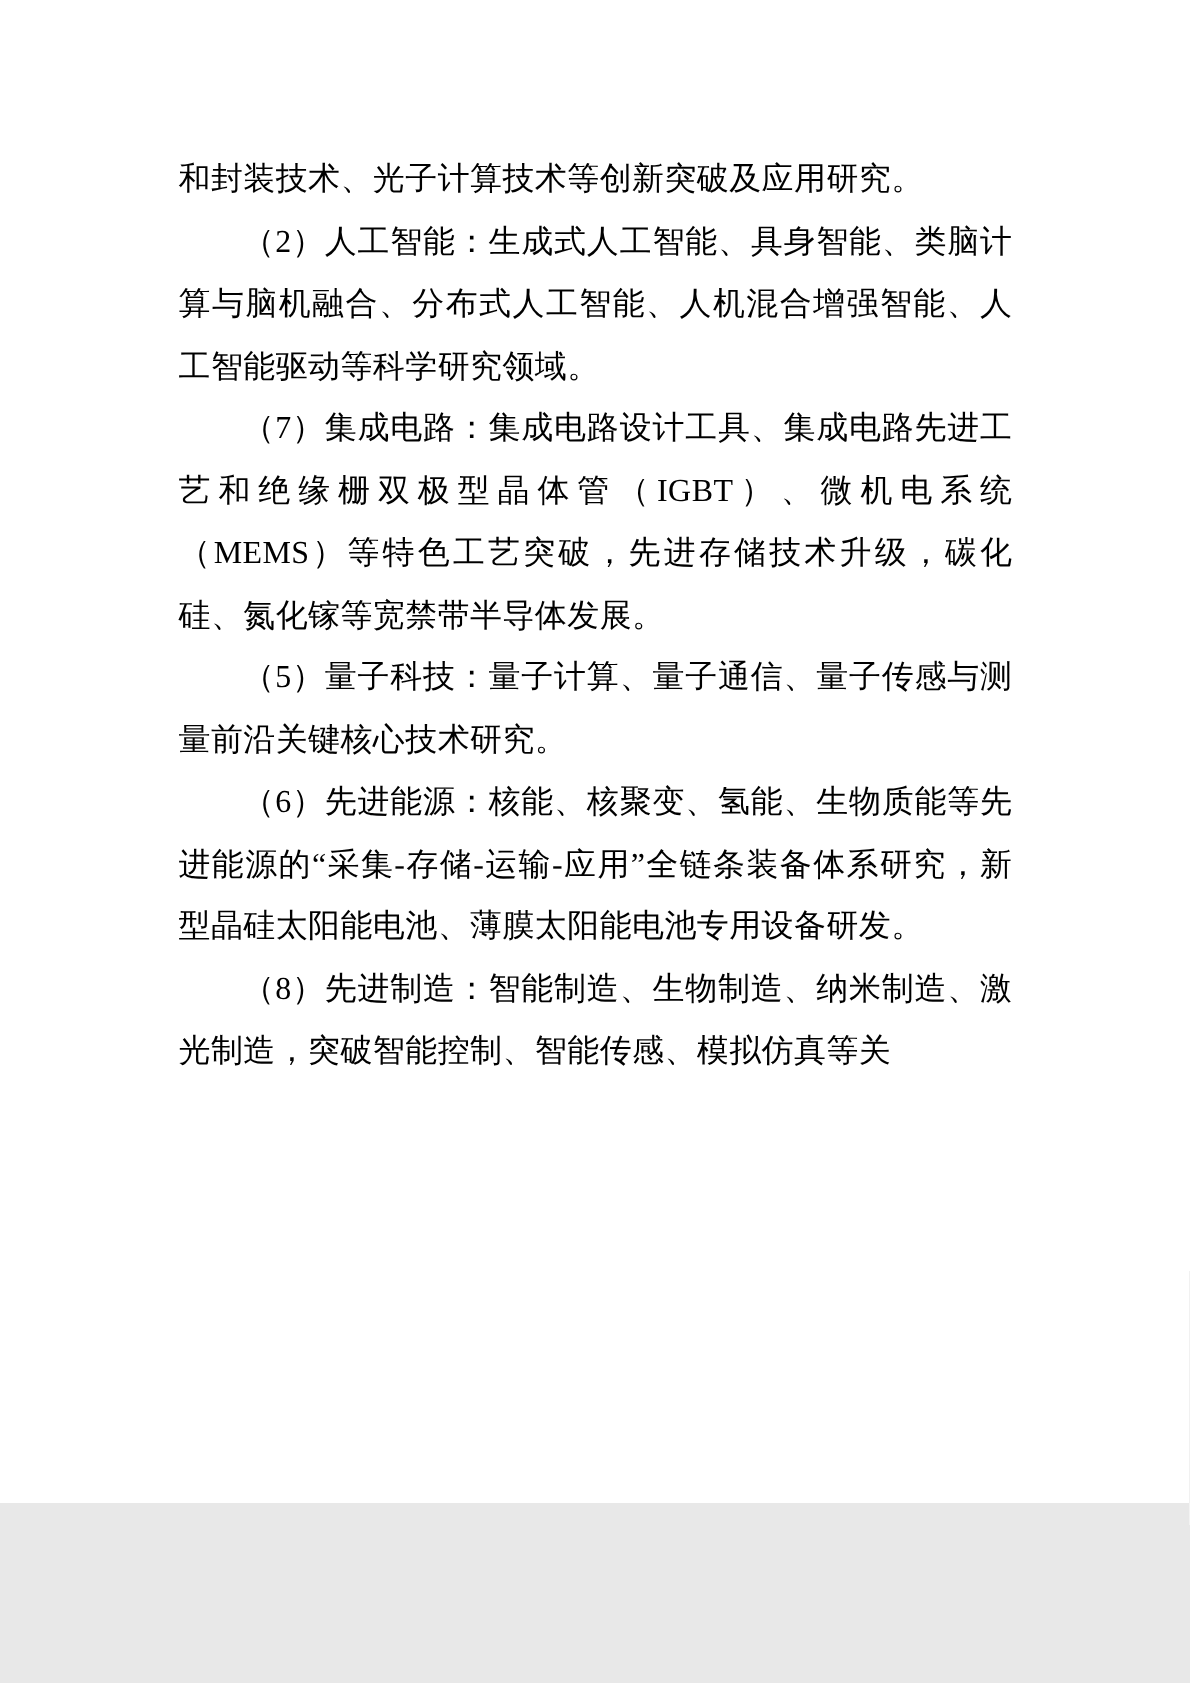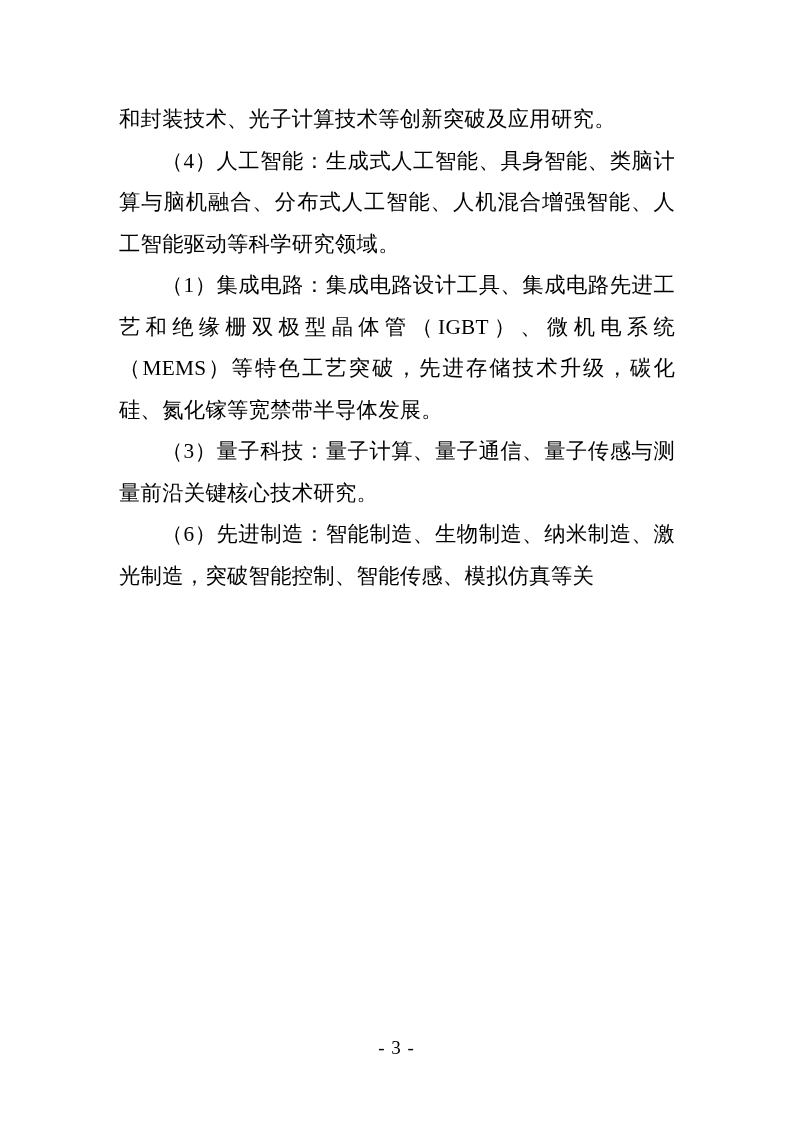--- a/index.html
+++ b/index.html
@@ -3,21 +3,21 @@
 <meta charset="utf-8">
 <style>
   html, body {
     margin: 0;
     padding: 0;
     background: #e8e8e8;
   }
   .page {
     position: relative;
     width: 793px;
-    height: 1122px;
+    height: 1002px;
     margin: 0 auto;
     background: #ffffff;
     overflow: hidden;
     font-family: "Liberation Serif", "DejaVu Serif", serif;
     color: #000000;
   }
   .content {
     position: absolute;
     left: 119px;
     top: 99px;
@@ -45,22 +45,23 @@
     line-height: 24px;
     letter-spacing: 1px;
   }
 </style>
 </head>
 <body>
 
 <div class="page">
   <div class="content">
     <p>和封装技术、光子计算技术等创新突破及应用研究。</p>
-    <p class="indent">（4）人工智能：生成式人工智能、具身智能、类脑计算与脑机融合、分布式人工智能、人机混合增强智能、人工智能驱动等科学研究领域。</p>
-    <p class="indent">（1）集成电路：集成电路设计工具、集成电路先进工艺和绝缘栅双极型晶体管（IGBT）、微机电系统（MEMS）等特色工艺突破，先进存储技术升级，碳化硅、氮化镓等宽禁带半导体发展。</p>
-    <p class="indent">（3）量子科技：量子计算、量子通信、量子传感与测量前沿关键核心技术研究。</p>
-    <p class="indent">（6）先进制造：智能制造、生物制造、纳米制造、激光制造，突破智能控制、智能传感、模拟仿真等关</p>
+    <p class="indent">（2）人工智能：生成式人工智能、具身智能、类脑计算与脑机融合、分布式人工智能、人机混合增强智能、人工智能驱动等科学研究领域。</p>
+    <p class="indent">（7）集成电路：集成电路设计工具、集成电路先进工艺和绝缘栅双极型晶体管（IGBT）、微机电系统（MEMS）等特色工艺突破，先进存储技术升级，碳化硅、氮化镓等宽禁带半导体发展。</p>
+    <p class="indent">（5）量子科技：量子计算、量子通信、量子传感与测量前沿关键核心技术研究。</p>
+    <p class="indent">（6）先进能源：核能、核聚变、氢能、生物质能等先进能源的“采集-存储-运输-应用”全链条装备体系研究，新型晶硅太阳能电池、薄膜太阳能电池专用设备研发。</p>
+    <p class="indent">（8）先进制造：智能制造、生物制造、纳米制造、激光制造，突破智能控制、智能传感、模拟仿真等关</p>
   </div>
 
   <div class="footer">
     <span>- 3 -</span>
   </div>
 </div>
 
 </body></html>

